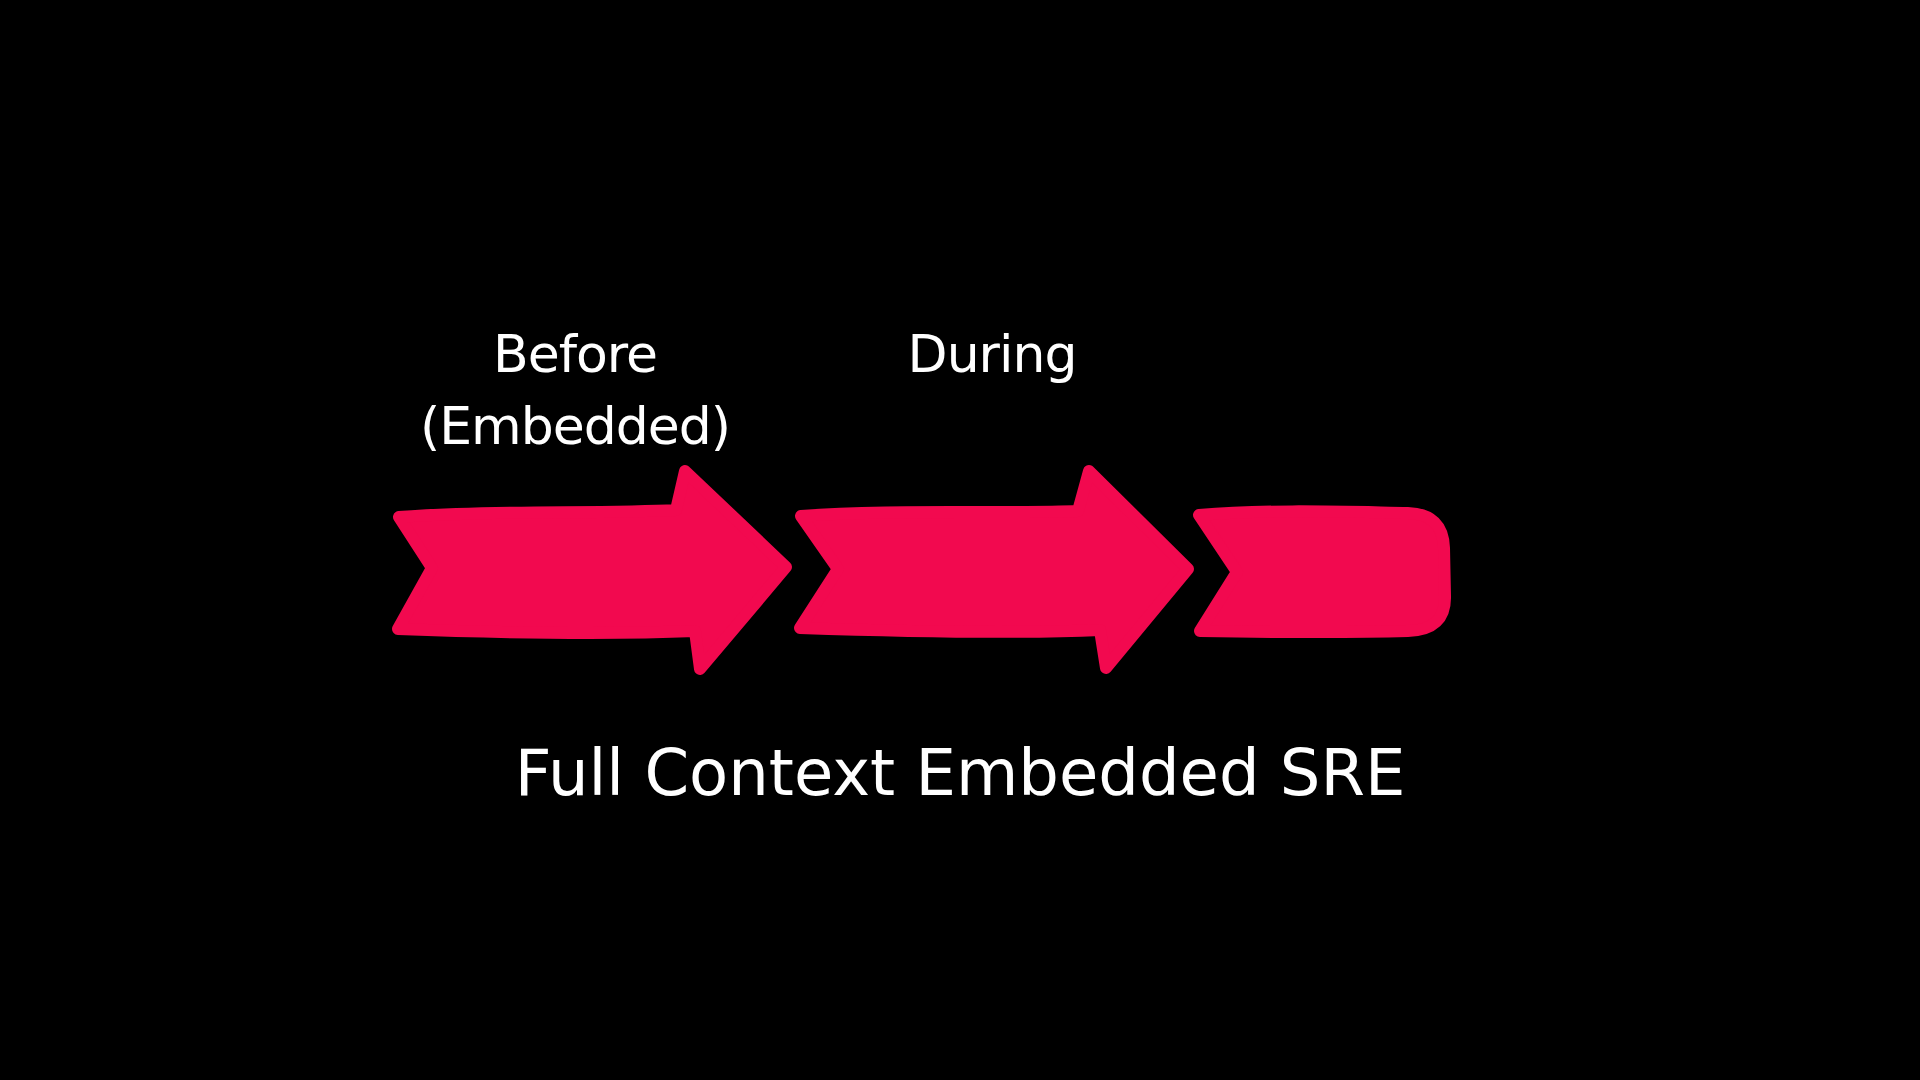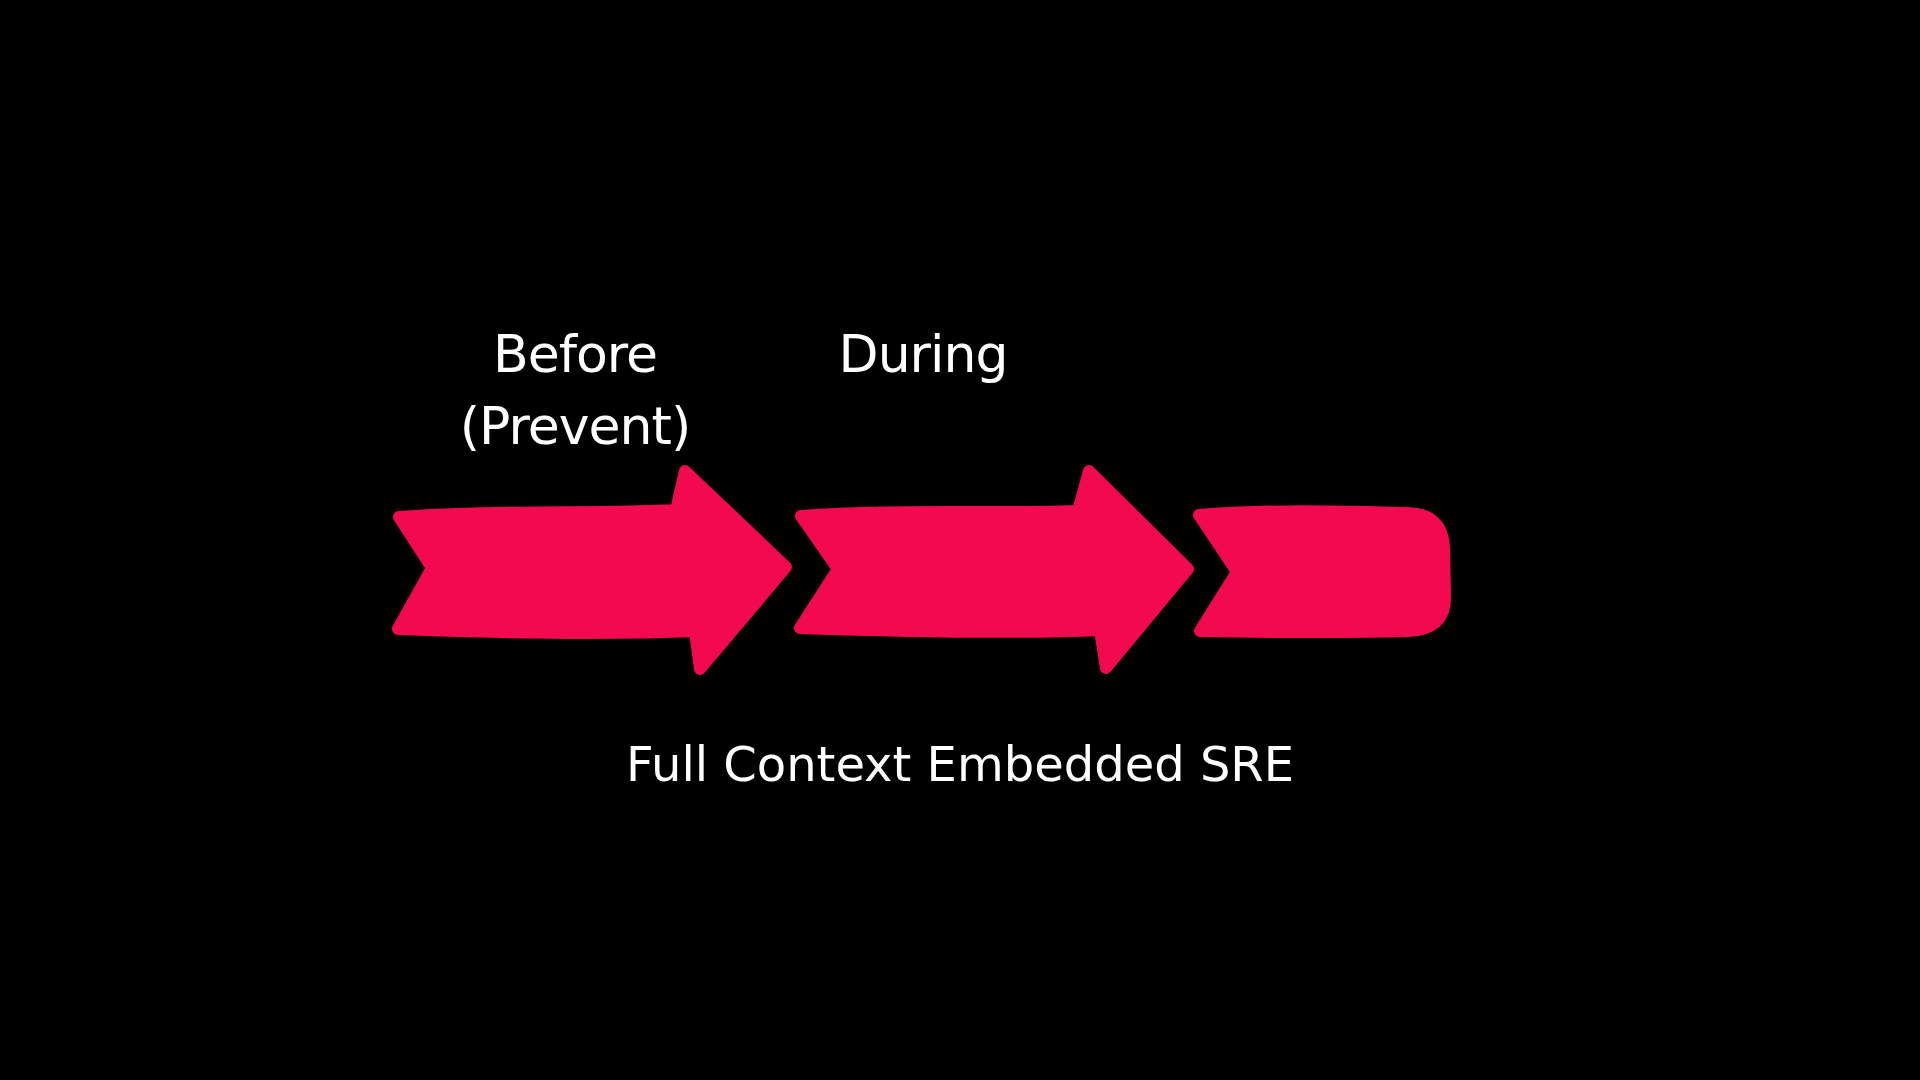--- a/index.html
+++ b/index.html
@@ -22,53 +22,53 @@
     text-align: center;
     color: var(--text, #ffffff);
     font-size: 52px;
     line-height: 72px;
     letter-spacing: -1px;
     white-space: nowrap;
   }
   .stage-label .line1 { display: block; }
   .stage-label .line2 { display: block; }
   #label-before { left: 575px; }
-  #label-during { left: 923px; }
+  #label-during { left: 992px; }
   #label-after  { left: 1320px; }
   .arrows-svg {
     position: absolute;
     left: 0;
     top: 0;
   }
   .flow-arrow {
     fill: var(--arrow, #f2094f);
     stroke: var(--arrow, #f2094f);
     stroke-width: 12px;
     stroke-linejoin: round;
     stroke-linecap: round;
   }
   .caption {
     position: absolute;
     top: 736px;
     left: 960px;
     transform: translateX(-50%);
     color: var(--text, #ffffff);
-    font-size: 48px;
+    font-size: 64px;
     letter-spacing: 0px;
     white-space: nowrap;
   }
 </style>
 </head>
 <body>
 
 <div class="canvas">
 
   <div class="stage-label" id="label-before">
     <span class="line1">Before</span>
-    <span class="line2">(Prevent)</span>
+    <span class="line2">(Embedded)</span>
   </div>
 
   <div class="stage-label" id="label-during">
     <span class="line1">During</span>
   </div>
 
   <div class="stage-label" id="label-after">
   </div>
 
   <svg class="arrows-svg" width="1920" height="1080" viewBox="0 0 1920 1080">

